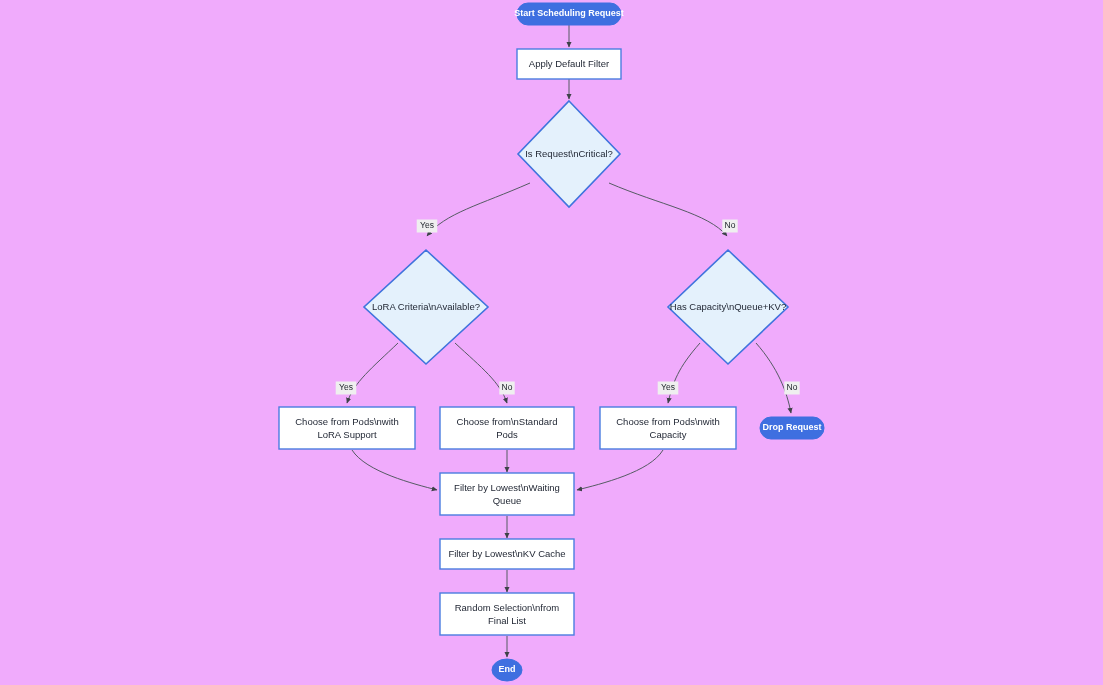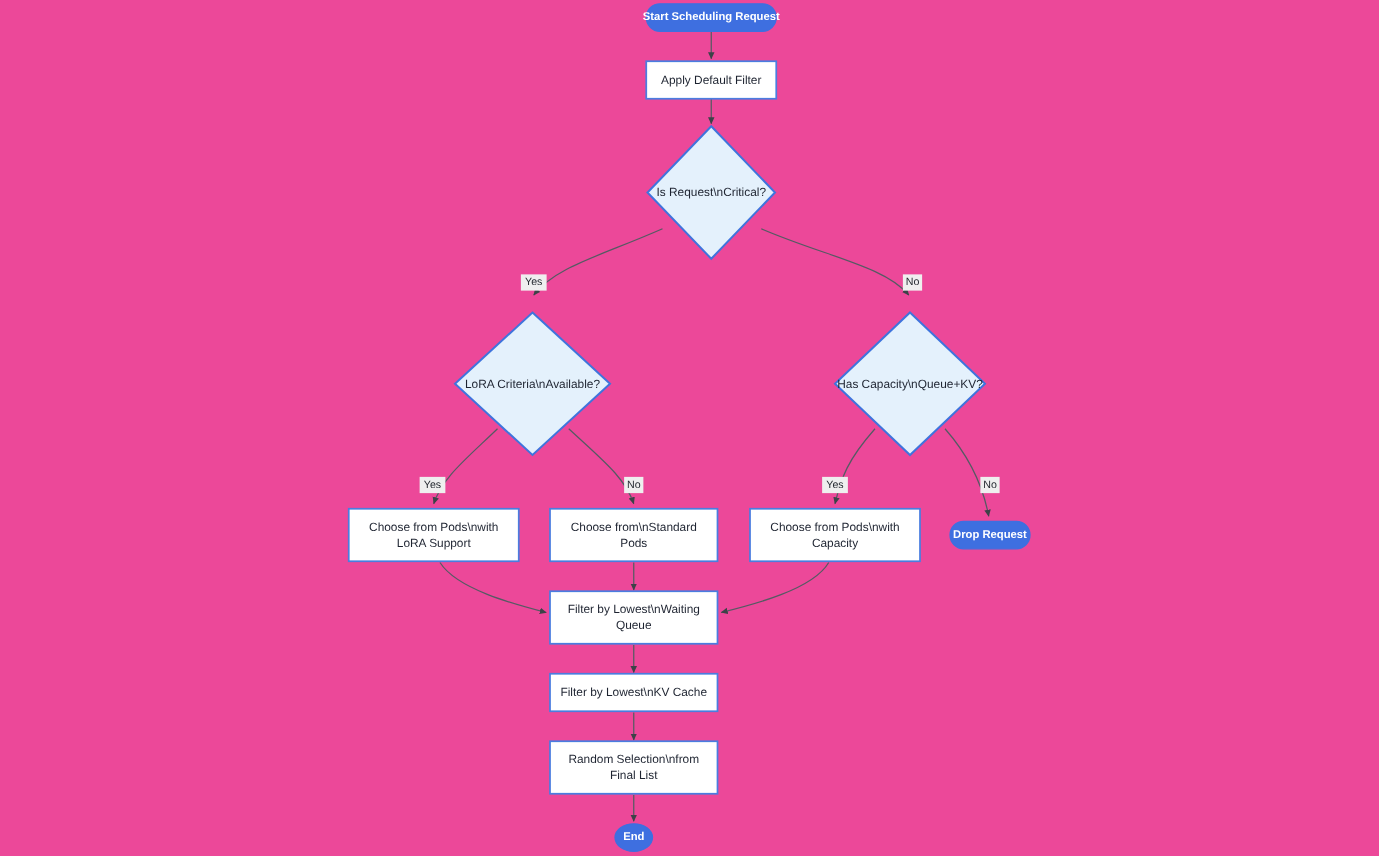--- a/index.html
+++ b/index.html
@@ -10,21 +10,21 @@
   body {
     width: 1103px;
     height: 685px;
     font-family: "Liberation Sans", sans-serif;
     overflow: hidden;
   }
   #flowchart-root {
     position: relative;
     width: 1103px;
     height: 685px;
-    background: #ec4899;
+    background: #f0abfc;
   }
   svg#flow-svg {
     display: block;
     width: 1103px;
     height: 685px;
   }
   .node-box {
     fill: #ffffff;
     stroke: #4a7de0;
     stroke-width: 1.4;

